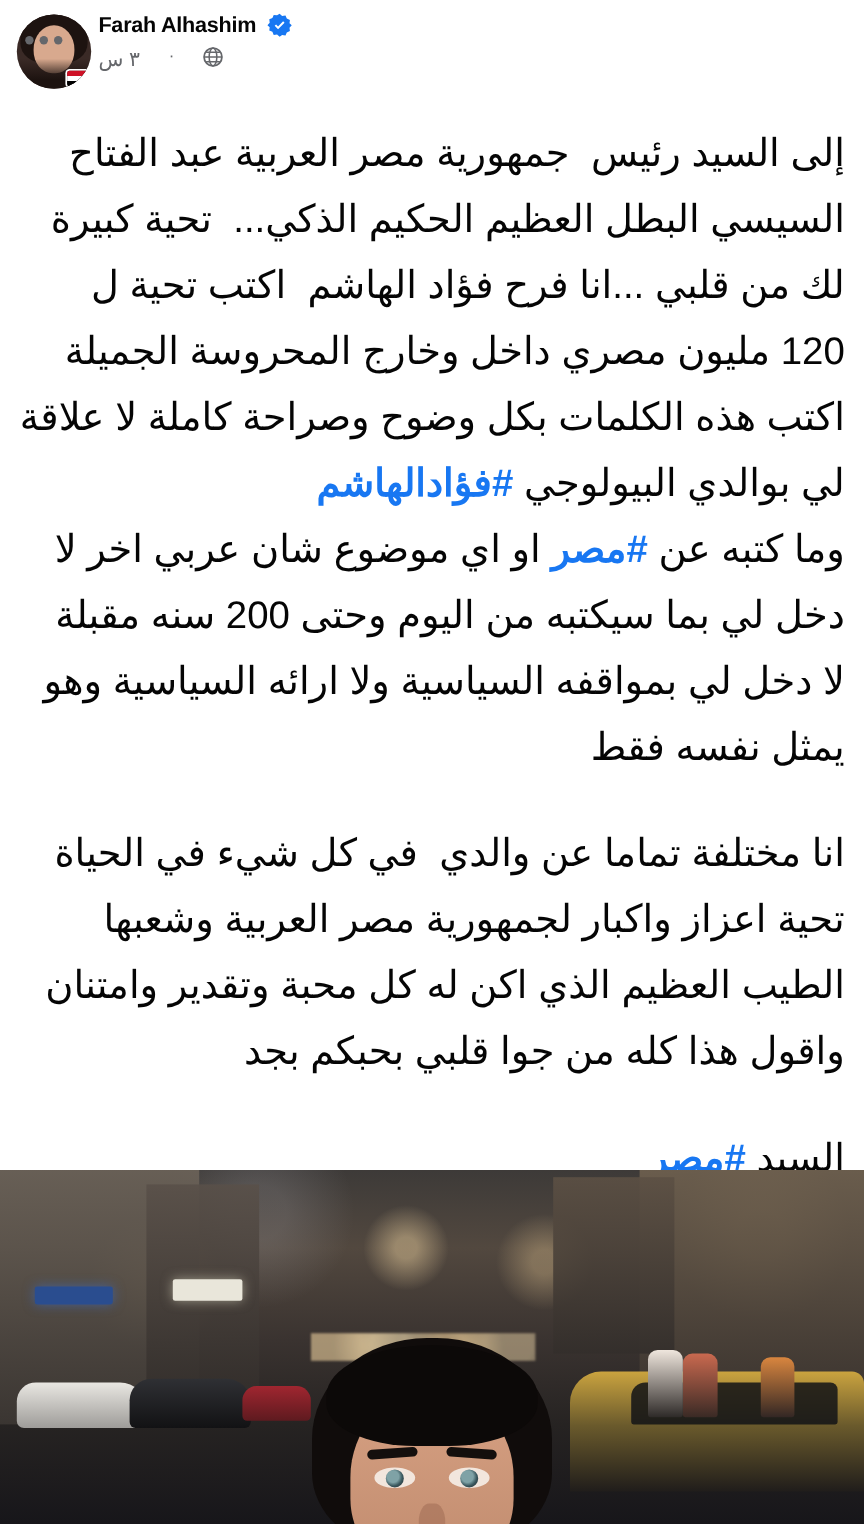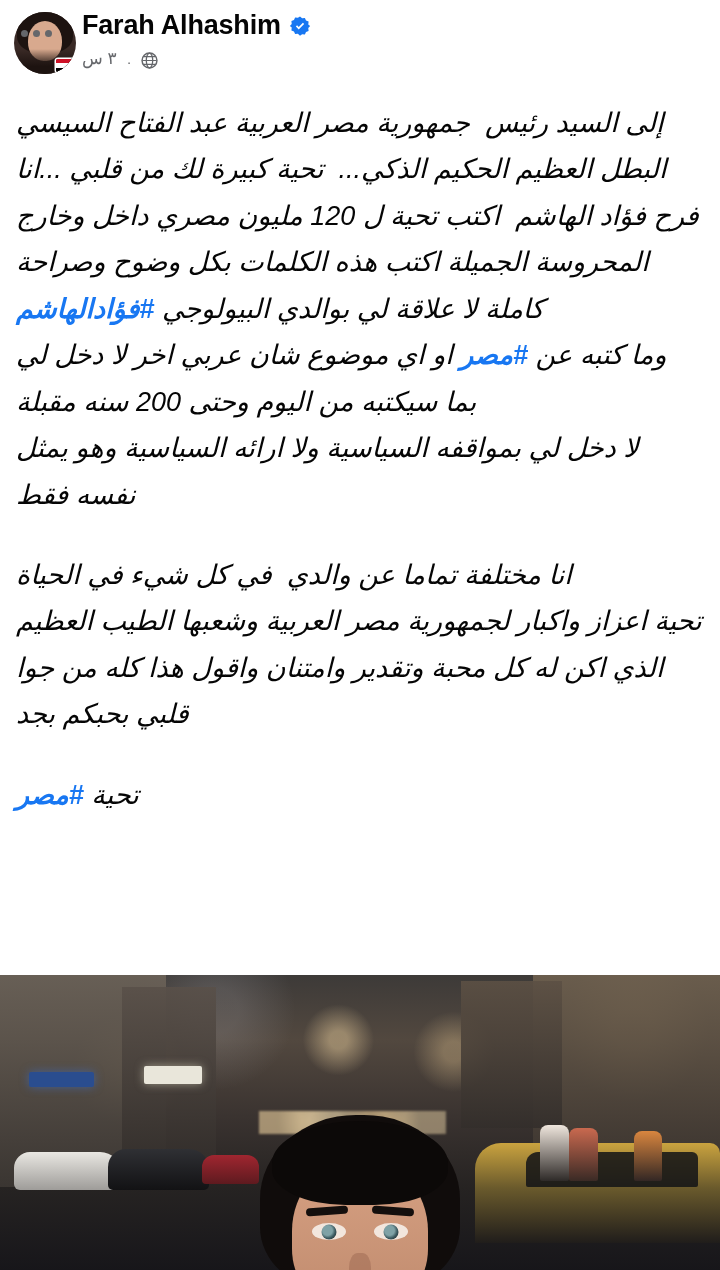--- a/index.html
+++ b/index.html
@@ -88,39 +88,39 @@
     min-width: 0;
   }
   .name-row {
     display: flex;
     flex-direction: row-reverse;
     align-items: center;
     justify-content: flex-start;
     gap: 8px;
   }
   .author-name {
-    font-size: 27px;
+    font-size: 18px;
     font-weight: bold;
     color: #050505;
     letter-spacing: -0.2px;
     direction: ltr;
     unicode-bidi: isolate;
   }
   .verified {
     width: 22px;
     height: 22px;
     flex: 0 0 auto;
     display: inline-block;
   }
   .meta-row {
     display: flex;
     flex-direction: row-reverse;
-    align-items: flex-end;
+    align-items: flex-start;
     justify-content: flex-start;
-    gap: 10px;
+    gap: 24px;
     margin-top: 7px;
     color: #65676b;
     font-size: 17px;
   }
   .globe {
     width: 17px;
     height: 17px;
     display: inline-block;
     flex: 0 0 auto;
   }
@@ -144,28 +144,27 @@
     width: 7px;
     height: 7px;
     border-radius: 50%;
     background: #65676b;
     display: block;
   }
 
   
   .post-body {
     padding: 8px 16px 0 16px;
-    text-align: left;
-    font-size: 27px;
+    text-align: right;
+    font-size: 32px;
     line-height: 1.72;
     color: #050505;
     white-space: pre-wrap;
     word-wrap: break-word;
     direction: rtl;
-    font-style: italic;
   }
   .hashtag {
     color: #1877f2;
     font-weight: bold;
   }
   .blankline {
     display: block;
     height: 34px;
   }
 
@@ -453,21 +452,21 @@
     <div class="more-btn">
       <span></span>
       <span></span>
       <span></span>
     </div>
   </div>
 
   <div class="post-body" id="post-body"><span>إلى السيد رئيس  جمهورية مصر العربية عبد الفتاح السيسي البطل العظيم الحكيم الذكي...  تحية كبيرة لك من قلبي ...انا فرح فؤاد الهاشم  اكتب تحية ل 120 مليون مصري داخل وخارج المحروسة الجميلة اكتب هذه الكلمات بكل وضوح وصراحة كاملة لا علاقة لي بوالدي البيولوجي </span><span class="hashtag">#فؤادالهاشم</span><span>
 وما كتبه عن </span><span class="hashtag">#مصر</span><span> او اي موضوع شان عربي اخر لا دخل لي بما سيكتبه من اليوم وحتى 200 سنه مقبلة
 لا دخل لي بمواقفه السياسية ولا ارائه السياسية وهو يمثل نفسه فقط</span><span class="blankline"></span><span>انا مختلفة تماما عن والدي  في كل شيء في الحياة
-تحية اعزاز واكبار لجمهورية مصر العربية وشعبها الطيب العظيم الذي اكن له كل محبة وتقدير وامتنان واقول هذا كله من جوا قلبي بحبكم بجد</span><span class="blankline"></span><span>تحية </span><span class="hashtag">#مصر</span></div>
+تحية اعزاز واكبار لجمهورية مصر العربية وشعبها الطيب العظيم الذي اكن له كل محبة وتقدير وامتنان واقول هذا كله من جوا قلبي بحبكم بجد</span><span class="blankline"></span><span>السيد </span><span class="hashtag">#مصر</span></div>
 
   <div class="post-photo">
     <div class="street"></div>
     <div class="bld-left"></div>
     <div class="bld-left2"></div>
     <div class="bld-right"></div>
     <div class="bld-right2"></div>
     <div class="sign-blue"></div>
     <div class="sign-white"></div>
     <div class="glow-row"></div>

